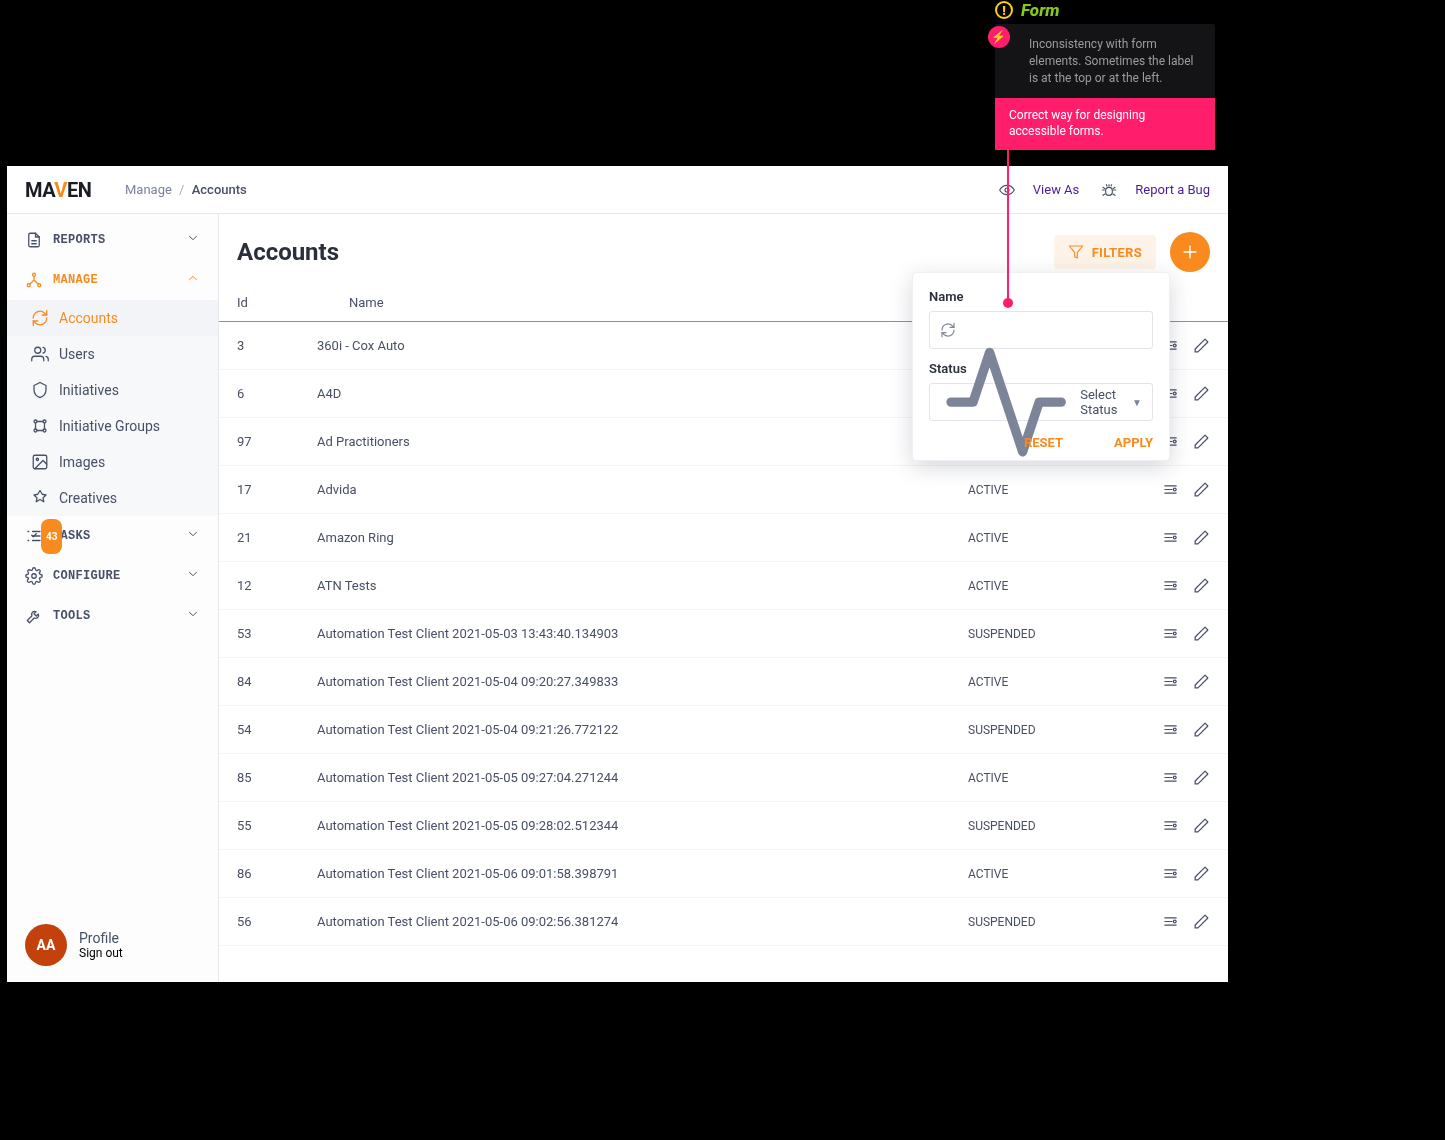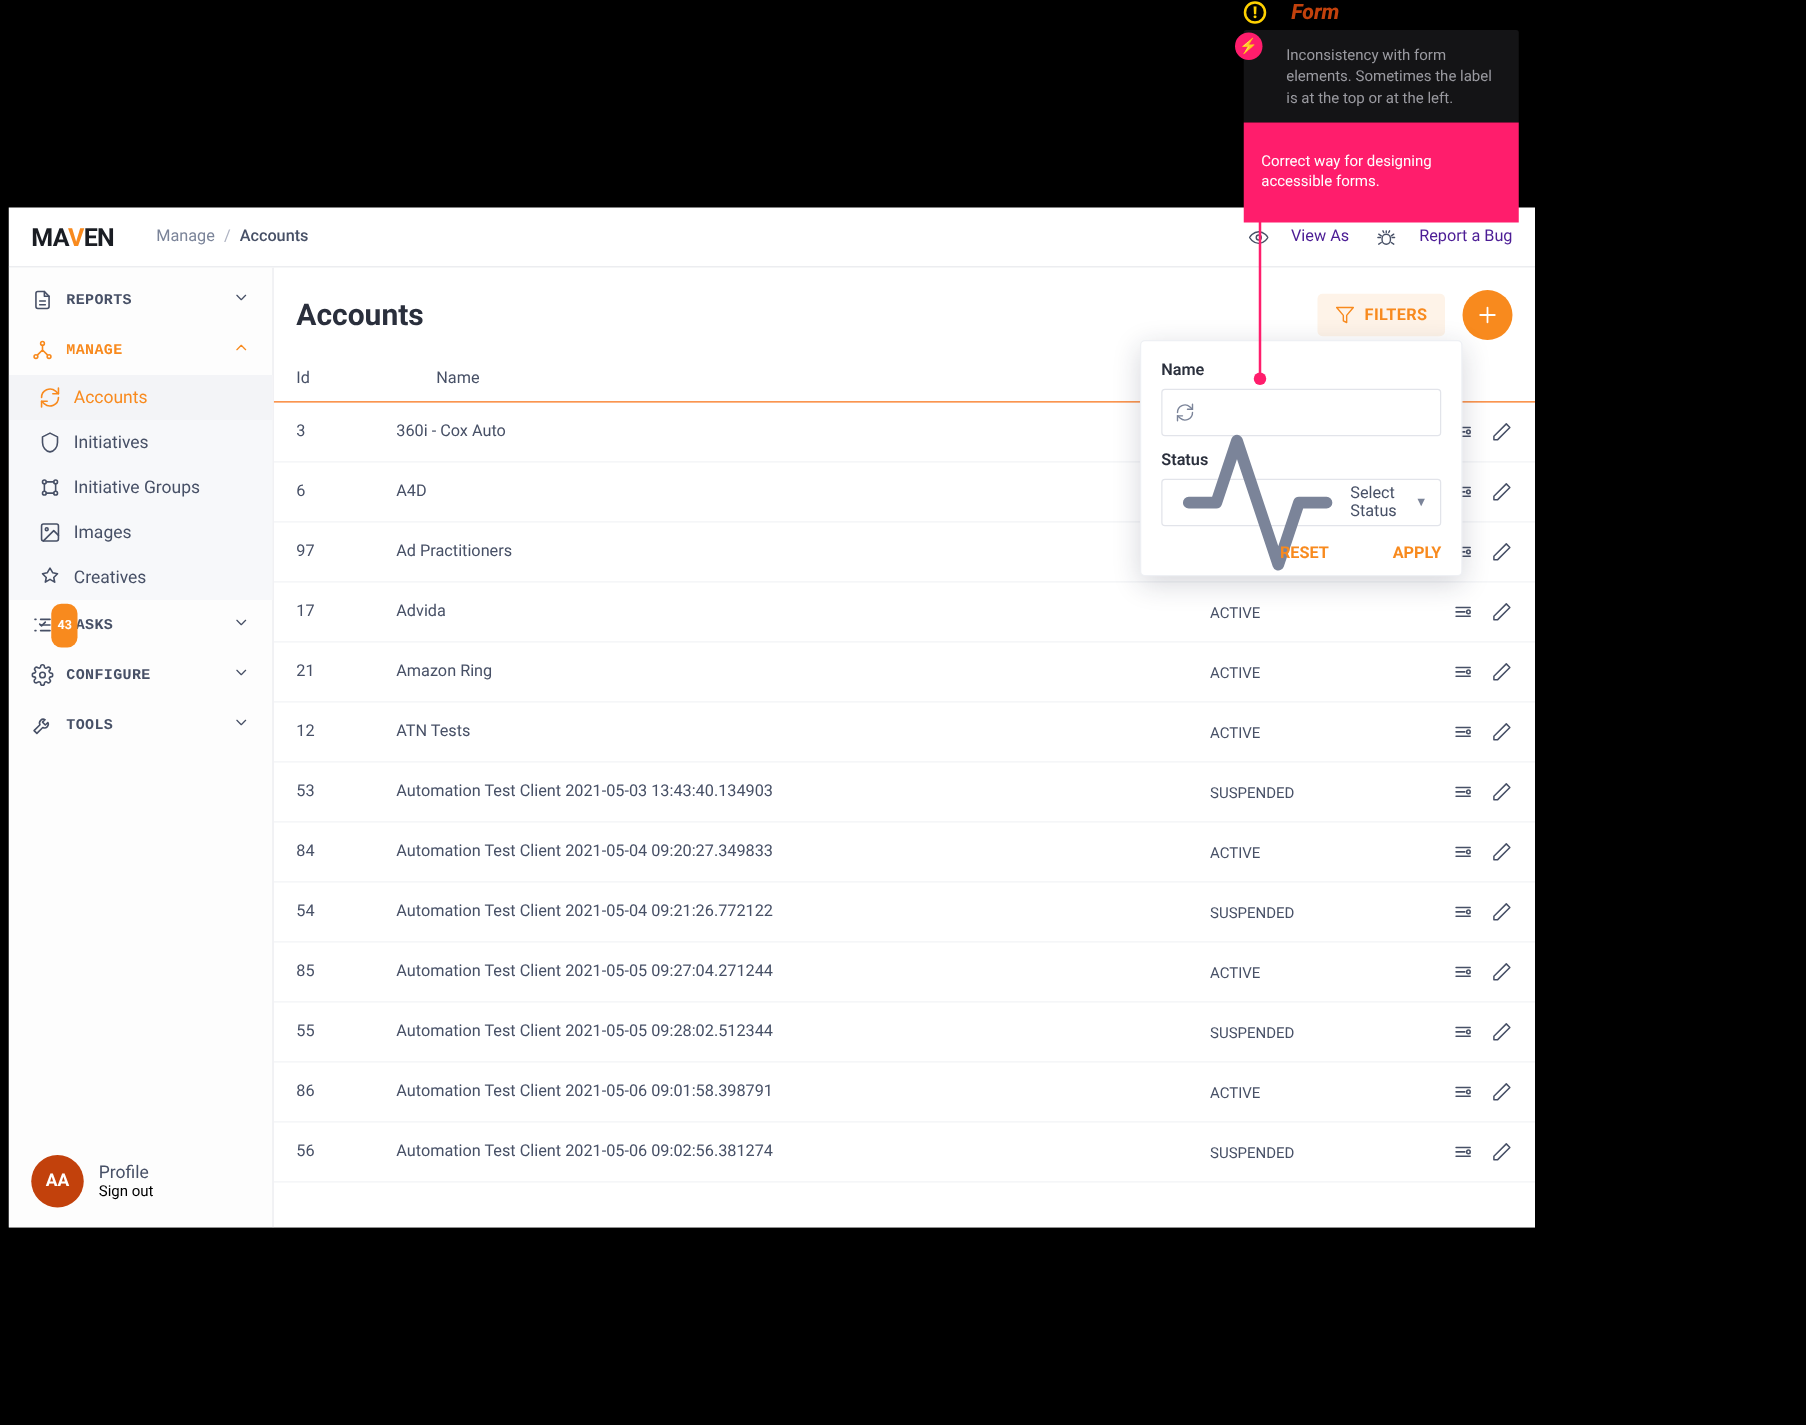--- a/index.html
+++ b/index.html
@@ -77,24 +77,24 @@
   .popover .input-wrap svg{width:16px;height:16px; stroke:#7b8499; margin-right:8px;}
   .popover .select-wrap{ border:1px solid #e2e4ea; border-radius:3px; height:38px; display:flex; align-items:center; padding:0 10px; margin-bottom:14px; color:#475066; font-size:13px;}
   .popover .select-wrap .caret{margin-left:auto; font-size:10px; color:#7b8499;}
   .popover-actions{display:flex; justify-content:flex-end; gap:20px; font-size:13px; font-weight:700; color:#f88a1e;}
   .popover-actions span{cursor:pointer;padding-left:31px;}
 
   
   .annot { position:absolute; left:995px; top:0; width:220px; z-index:10;}
   .annot-head{ display:flex; align-items:center; gap:8px; padding-bottom:4px;}
   .annot-icon{ width:18px; height:18px; border-radius:50%; border:2px solid #ffd100; display:flex; align-items:center; justify-content:center; color:#ffd100; font-weight:900; font-size:13px;}
-  .annot-title{ color:#c2410c; font-weight:800; font-style:italic; font-size:17px;margin-left:12px;}
+  .annot-title{ color:#84cc16; font-weight:800; font-style:italic; font-size:17px;}
   .annot-bolt{ position:absolute; left:-7px; top:26px; width:22px; height:22px; border-radius:50%; background:#ff1d6c; display:flex; align-items:center; justify-content:center; color:#fff; font-size:12px;}
   .annot-body{ background:#141416; color:#9a9aa0; font-size:12px; padding:12px 14px 12px 34px; line-height:1.4; border-radius:2px 2px 0 0; min-height:64px;}
-  .annot-foot{ background:#ff1d6c; color:#fff; font-size:12px; padding:24px 14px; line-height:1.3;}
+  .annot-foot{ background:#ff1d6c; color:#fff; font-size:12px; padding:10px 14px; line-height:1.3;}
   .annot-line{ position:absolute; left:1007px; top:120px; width:2px; height:180px; background:#ff1d6c; z-index:5;}
   .annot-dot{ position:absolute; left:1003px; top:298px; width:10px; height:10px; border-radius:50%; background:#ff1d6c; z-index:6;}
 
   svg{fill:none; stroke-width:1.7; stroke-linecap:round; stroke-linejoin:round;}
 </style>
 </head>
 <body>
 
 <div class="annot">
   <div class="annot-head">
@@ -174,20 +174,31 @@
                   <path d="M3 12a9 9 0 0 1 15-6.7L21 8"></path>
                   <path d="M3 22v-6h6"></path>
                   <path d="M21 12a9 9 0 0 1-15 6.7L3 16"></path>
                 </svg>
               </span>
               <span>Accounts</span>
             </div>
             <div class="nav-item">
               <span class="nav-icon">
                 <svg viewBox="0 0 24 24" stroke="#475066">
+                  <path d="M17 21v-2a4 4 0 0 0-4-4H5a4 4 0 0 0-4 4v2"></path>
+                  <circle cx="9" cy="7" r="4"></circle>
+                  <path d="M23 21v-2a4 4 0 0 0-3-3.87"></path>
+                  <path d="M16 3.13a4 4 0 0 1 0 7.75"></path>
+                </svg>
+              </span>
+              <span>Users</span>
+            </div>
+            <div class="nav-item">
+              <span class="nav-icon">
+                <svg viewBox="0 0 24 24" stroke="#475066">
                   <path d="M12 2L4 6v6c0 5 3.4 9.3 8 10 4.6-.7 8-5 8-10V6z"></path>
                 </svg>
               </span>
               <span>Initiatives</span>
             </div>
             <div class="nav-item">
               <span class="nav-icon">
                 <svg viewBox="0 0 24 24" stroke="#475066">
                   <circle cx="6" cy="6" r="2"></circle>
                   <circle cx="18" cy="6" r="2"></circle>

